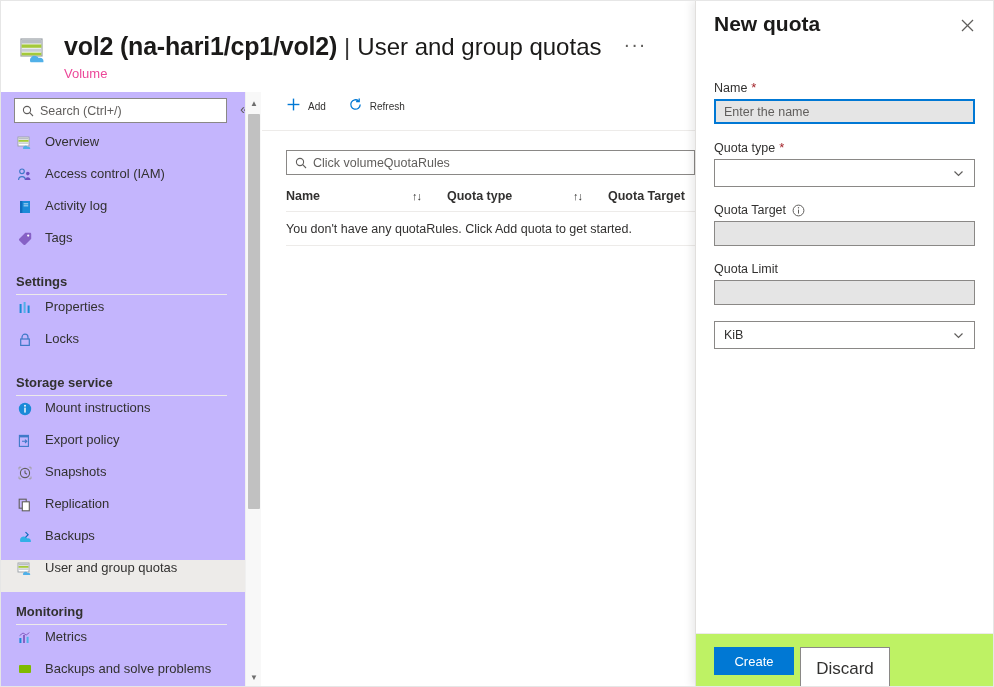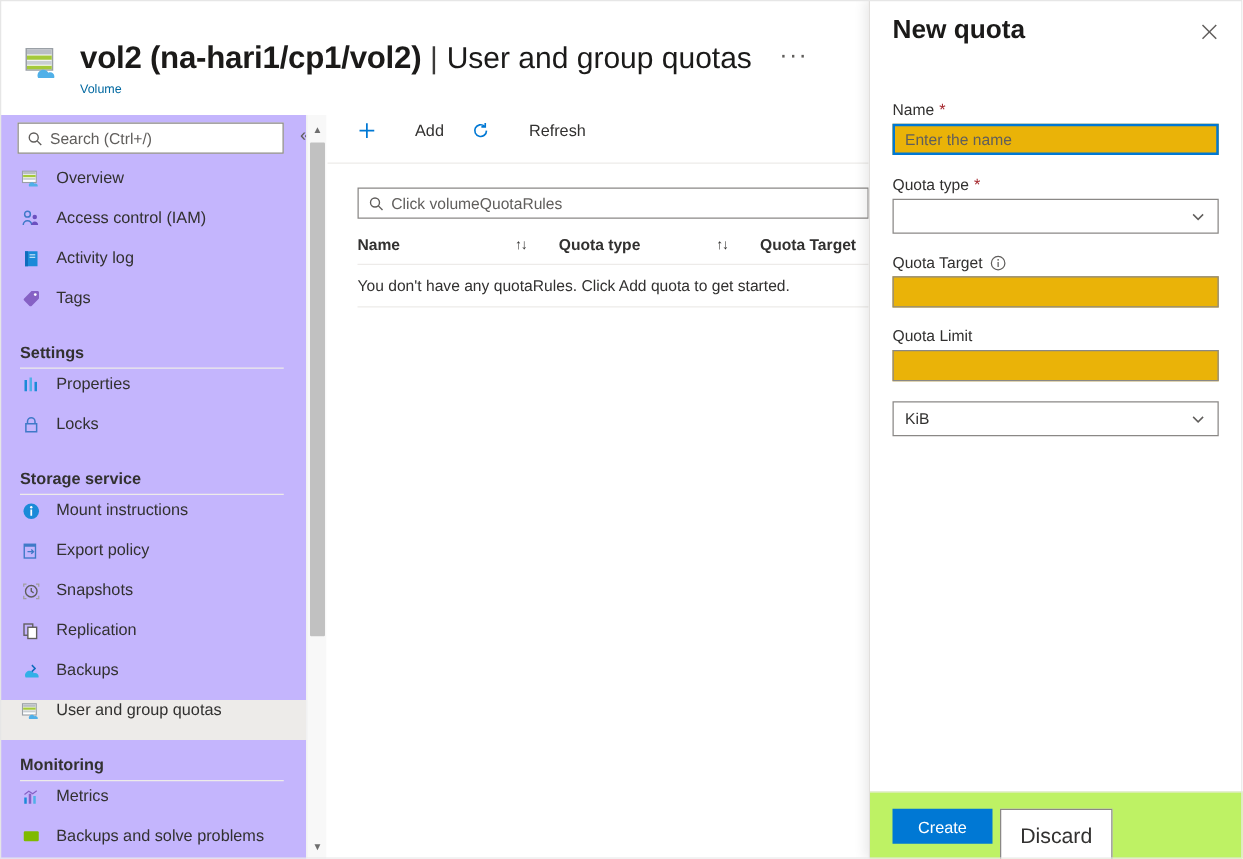--- a/index.html
+++ b/index.html
@@ -20,21 +20,21 @@
   .title-main {
     font-size:25px; font-weight:600; color:#1b1a19; letter-spacing:-0.2px;
     white-space:nowrap;
   }
   .title-sep { font-size:24px; color:#3b3a39; font-weight:300; margin:0 7px; }
   .title-sub-page { font-size:24px; font-weight:400; color:#1b1a19; white-space:nowrap; }
   .title-ellipsis {
     margin-left:22px; font-size:20px; color:#605e5c; letter-spacing:1px;
     cursor:pointer; line-height:14px; position:relative; top:-4px;
   }
-  .subtitle { position:absolute; left:64px; top:66px; font-size:10px; color:#0369a1; }
+  .subtitle { position:absolute; left:64px; top:66px; font-size:13px; color:#ec4899; }
 
   
   .leftnav { position:absolute; left:0; top:92px; width:245px; height:595px; background:#c4b5fd; }
   .search-wrap { position:absolute; left:14px; top:6px; width:213px; height:25px; }
   .search-box {
     width:213px; height:25px; border:1px solid #8a8886; background:#fff;
     display:flex; align-items:center; padding-left:7px; font-size:12.5px; color:#605e5c;
   }
   .search-box .magnifier { margin-right:6px; display:flex; }
   .collapse-btn {
@@ -57,21 +57,21 @@
   
   .nav-scroll { position:absolute; left:245px; top:92px; width:16px; height:595px; background:#f8f8f8; border-left:1px solid #f0f0f0;}
   .nav-scroll .arrow { position:absolute; left:0; width:16px; height:16px; display:flex; align-items:center; justify-content:center; color:#6e6e6e; font-size:8px;}
   .nav-scroll .arrow.up { top:3px; }
   .nav-scroll .arrow.down { bottom:2px; }
   .nav-scroll .thumb { position:absolute; left:2px; top:22px; width:12px; height:395px; background:#c1c1c1; border-radius:1px; }
 
   
   .main { position:absolute; left:262px; top:92px; width:433px; height:595px; background:#fff; }
   .toolbar { position:absolute; left:24px; top:5px; display:flex; align-items:center; gap:22px; }
-  .tb-btn { display:flex; align-items:flex-start; font-size:13px; color:#323130; cursor:pointer;gap:24px; }
+  .tb-btn { display:flex; align-items:flex-end; font-size:10px; color:#323130; cursor:pointer; }
   .tb-btn .tb-ico { margin-right:7px; display:flex; align-items:center; }
   .tb-label { color:#323130; }
   .toolbar-rule { position:absolute; left:0; top:38px; width:433px; height:1px; background:#edebe9; }
 
   .filter-wrap { position:absolute; left:24px; top:58px; width:409px; }
   .filter-box {
     width:409px; height:25px; border:1px solid #8a8886; background:#fff;
     display:flex; align-items:center; padding-left:8px; font-size:12.5px; color:#605e5c;
   }
   .filter-box .magnifier { margin-right:6px; display:flex; }
@@ -106,21 +106,21 @@
   .panel-close {
     position:absolute; right:18px; top:16px; width:18px; height:18px;
     display:flex; align-items:center; justify-content:center;
     cursor:pointer; color:#605e5c;
   }
   .panel-body { position:absolute; left:18px; top:80px; width:263px; }
   .field-label { font-size:12.5px; color:#323130; margin-bottom:4px; display:flex; align-items:center; }
   .req { color:#a4262c; margin-left:4px; font-size:13px; }
   .info-ico { margin-left:6px; display:flex; align-items:center; cursor:pointer; }
   .txtinput {
-    width:261px; height:25px; border:1px solid #8a8886; background:#eab308;
+    width:261px; height:25px; border:1px solid #8a8886; background:#e5e5e5;
     font-size:12.5px; color:#323130; padding:0 8px; font-family:"Liberation Sans", sans-serif;
     display:flex; align-items:center;
   }
   .txtinput.focused { border:2px solid #0078d4; }
   .txtinput .ph { color:#605e5c; }
   .field { margin-bottom:16px; }
   .dropdown {
     width:261px; height:28px; border:1px solid #8a8886; background:#fff;
     display:flex; align-items:center; justify-content:space-between;
     padding:0 9px 0 9px; font-size:12.5px; color:#323130; cursor:pointer;

